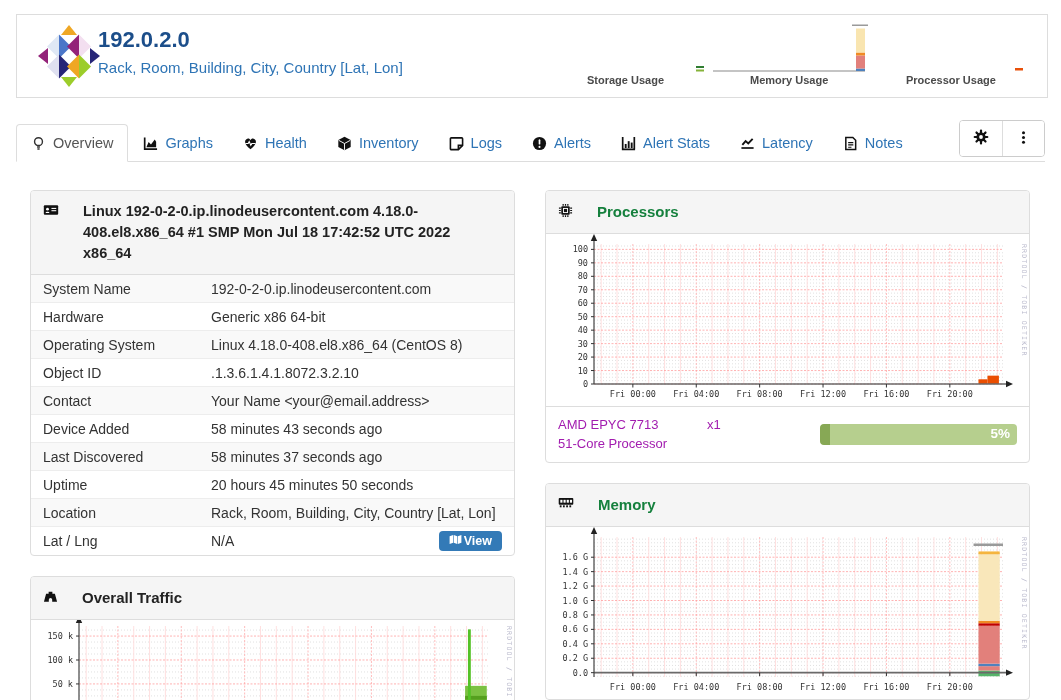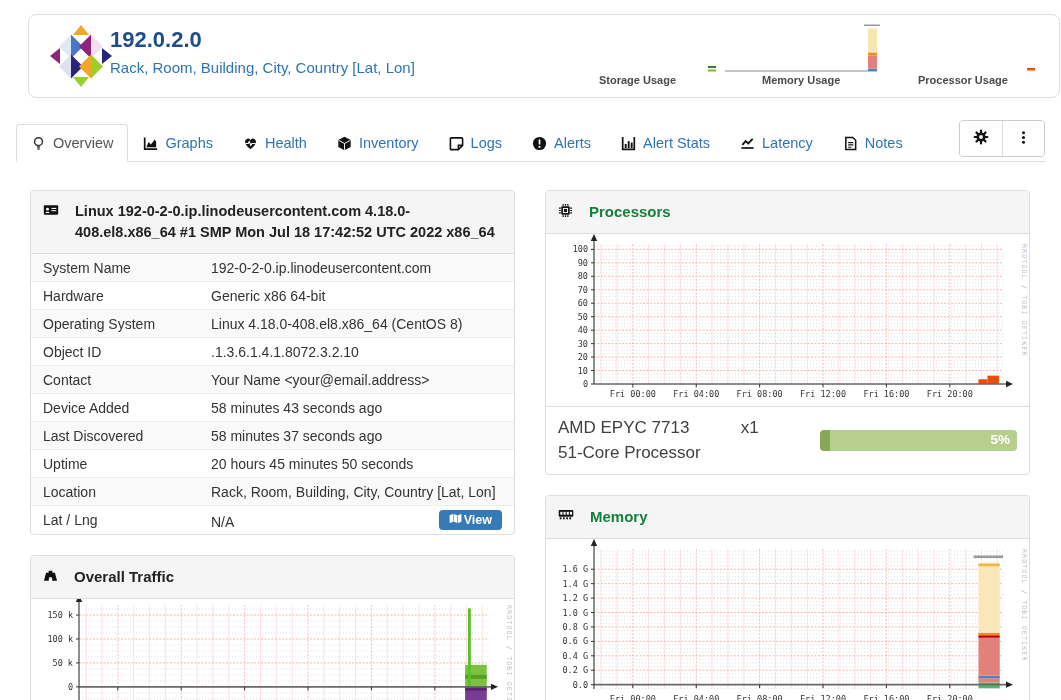--- a/index.html
+++ b/index.html
@@ -1,20 +1,20 @@
 <!DOCTYPE html>
 <html><head>
 <meta charset="utf-8">
 <style>
   html,body{margin:0;padding:0}
   body{width:1061px;height:700px;overflow:hidden;background:#fff;position:relative;
        font-family:"Liberation Sans",sans-serif;color:#333}
   
-  .device-card{position:absolute;left:28px;top:14px;width:1030px;height:82px;
-               border:1px solid #ddd;border-radius:8px;background:#fff}
+  .device-card{position:absolute;left:16px;top:14px;width:1030px;height:82px;
+               border:1px solid #ddd;border-radius:0;background:#fff}
   .logo{position:absolute;left:20px;top:9px;width:64px;height:64px}
   .device-title{position:absolute;left:81px;top:12px;font-size:22px;font-weight:bold;color:#1c4e8a}
   .device-subtitle{position:absolute;left:81px;top:44px;font-size:15px;color:#2e74b5;cursor:pointer}
   .mini-overlay{position:absolute;left:0;top:0;pointer-events:none}
   .mini-label{position:absolute;top:59px;font-size:11px;font-weight:bold;color:#4a4a4a;cursor:pointer}
   
   .tabbar{position:absolute;left:16px;top:118px;width:1029px;height:43px;border-bottom:1px solid #ddd}
   .tabs{display:flex;height:100%;align-items:flex-end}
   .tab{display:flex;align-items:flex-end;gap:7px;padding:10px 14px;font-size:14.5px;color:#2e74b5;
        cursor:pointer;border:1px solid transparent;border-radius:4px 4px 0 0;margin-bottom:-1px;white-space:nowrap}
@@ -22,35 +22,35 @@
   .tab .ticon{display:inline-flex;align-items:center}
   .btn-group{position:absolute;right:0;top:2px;display:flex;border:1px solid #ccc;border-radius:4px;
              overflow:hidden;background:#fff}
   .btn-group button{background:#fff;border:none;padding:8px 13px;cursor:pointer;display:flex;align-items:center}
   .btn-group button + button{border-left:1px solid #ddd}
   
   .col-left{position:absolute;left:30px;top:190px;width:485px}
   .col-right{position:absolute;left:545px;top:190px;width:485px}
   .panel{border:1px solid #ddd;border-radius:4px;background:#fff;margin-bottom:20px;overflow:hidden}
   .panel-head{background:#f5f5f5;border-bottom:1px solid #ddd;padding:10px 12px;font-weight:bold;
-              font-size:14.5px;color:#222;display:flex;gap:16px;align-items:flex-start;line-height:1.45}
+              font-size:14.5px;color:#222;display:flex;gap:24px;align-items:flex-start;line-height:1.45}
   .panel-head .title-blue{color:#15803d;font-size:15px}
   .panel-head .picon{display:inline-flex;align-items:center;margin-top:2px}
   
   .sys-row{display:grid;grid-template-columns:168px 1fr;padding:4px 12px;font-size:14px;color:#333;
            border-top:1px solid #ededed;min-height:19px;align-items:center}
   .sys-row:first-child{border-top:none}
   .sys-row.striped{background:#f9f9f9}
-  .sys-val{display:flex;align-items:flex-end;justify-content:space-between;gap:8px}
+  .sys-val{display:flex;align-items:center;justify-content:space-between;gap:8px}
   .view-btn{background:#337ab7;color:#fff;border:none;border-radius:4px;font-size:12.5px;font-weight:bold;
             padding:3px 10px;display:inline-flex;gap:2px;align-items:center;cursor:pointer}
   
   .cpu-row{border-top:1px solid #ddd;padding:8px 12px;display:flex;align-items:center}
-  .cpu-left{display:grid;grid-template-columns:auto auto;column-gap:40px;font-size:17px;
-            color:#404040;line-height:1.5;cursor:pointer}
+  .cpu-left{display:grid;grid-template-columns:auto auto;column-gap:40px;font-size:13px;
+            color:#a21caf;line-height:1.5;cursor:pointer}
   .progress{margin-left:auto;width:197px;height:21px;background:#b6cf8e;border-radius:4px;
             position:relative;overflow:hidden}
   .progress-fill{height:100%;background:#87a855;border-radius:4px 0 0 4px}
   .progress-label{position:absolute;right:7px;top:2px;color:#fff;font-weight:bold;font-size:13.5px}
   .graph{display:block;cursor:pointer;line-height:0}
 </style>
 </head>
 <body>
 
 <div class="device-card">

